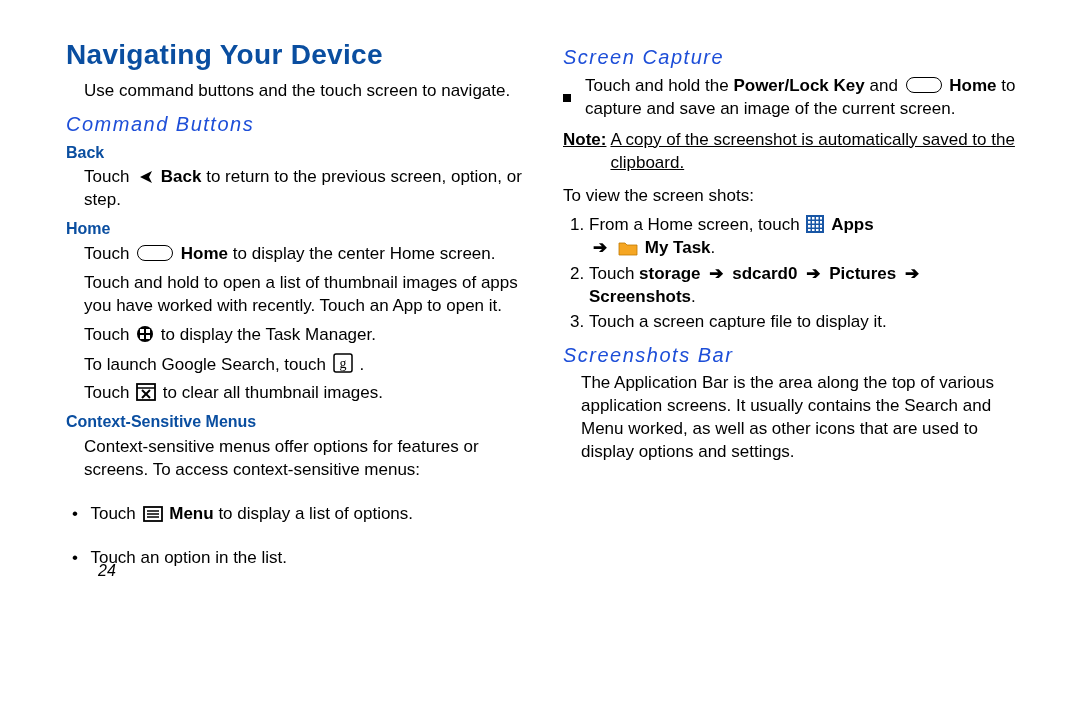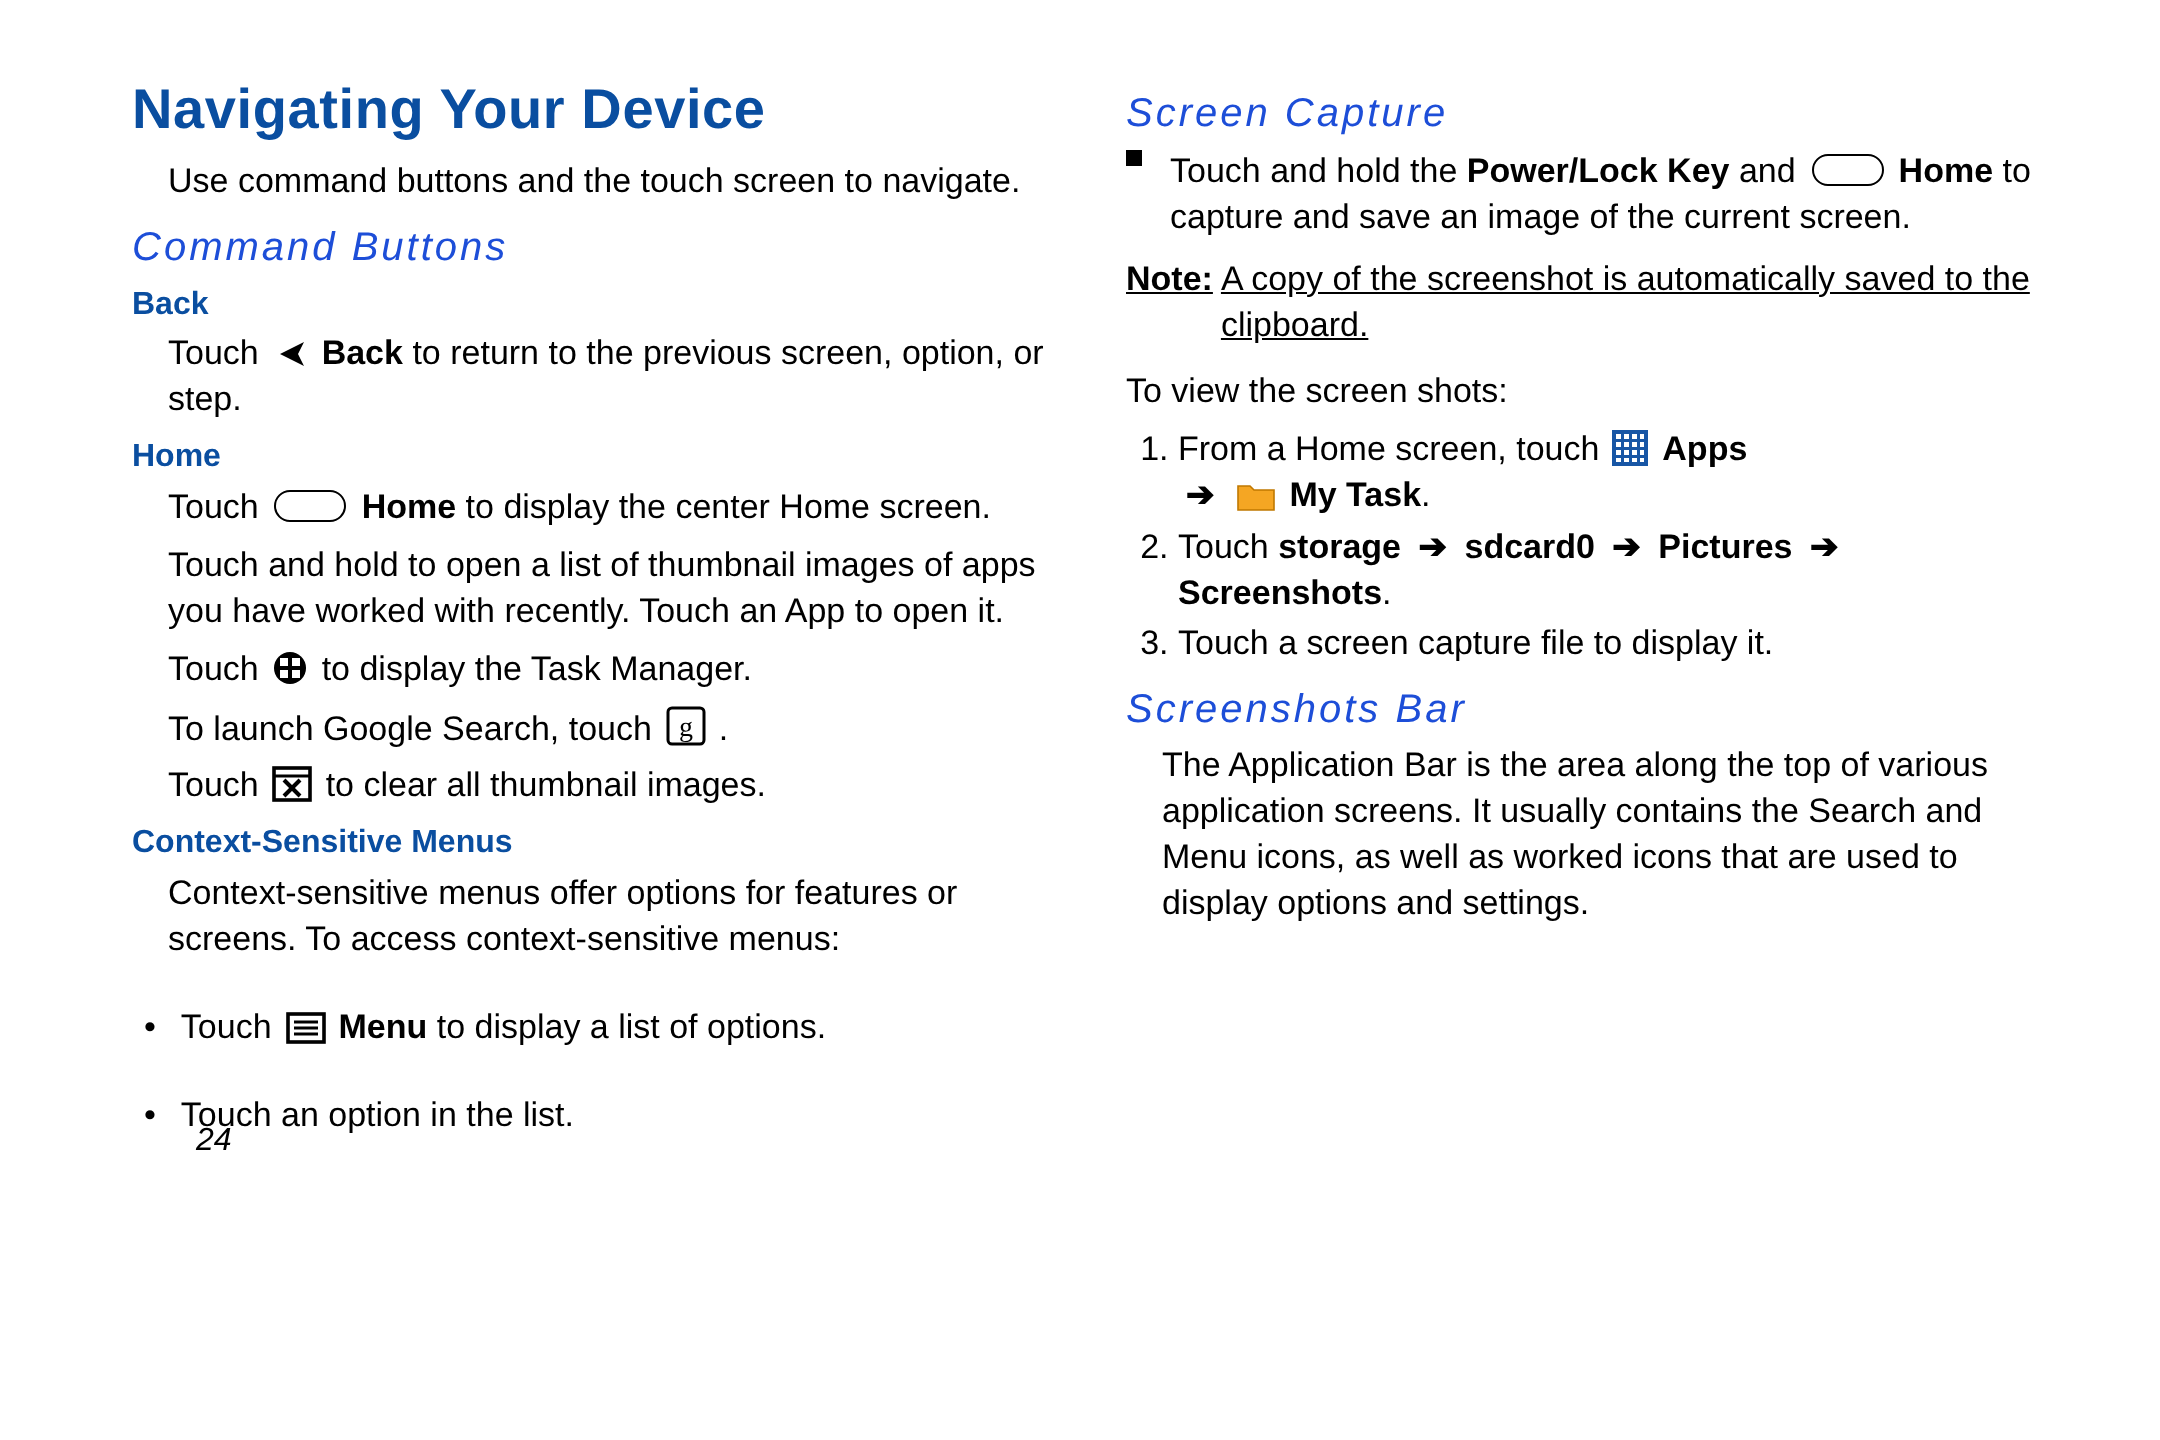--- a/index.html
+++ b/index.html
@@ -78,21 +78,21 @@
     display:inline-block; width:8px; height:8px; background:#000;
     margin-right: 14px; vertical-align: 2px;
   }
   ol.steps { margin: 2px 0 6px 0; padding-left: 26px; }
   ol.steps li { margin: 3px 0; }
   .bullet-row { margin: 21px 0 3px 4px; }
   .bullet-dot { display:inline-block; width:10px; text-align:center; margin-right:6px; }
   .note-row { display:flex; margin:8px 0 10px 0;text-decoration:underline; }
   .note-label { font-weight:700; flex:0 0 auto; padding-right:4px; }
   .note-body { flex:1; }
-  .sq-row { display:flex; margin:4px 0 8px 0; }
+  .sq-row { display:flex; margin:4px 0 8px 0;align-items:center; }
   .sq-body { flex:1; }
   .arrow { font-weight:700; margin:0 4px; }
 </style>
 </head>
 <body>
 
 <div class="page">
   <div class="col left">
     <h1 class="page-title">Navigating Your Device</h1>
     <p class="indent">Use command buttons and the touch screen to navigate.</p>
@@ -239,17 +239,17 @@
         <span class="bold">sdcard0</span>
         <span class="arrow">➔</span>
         <span class="bold">Pictures</span>
         <span class="arrow">➔</span>
         <span class="bold">Screenshots</span><span>.</span>
       </li>
       <li>Touch a screen capture file to display it.</li>
     </ol>
 
     <div class="section-h">Screenshots Bar</div>
-    <p class="indent">The Application Bar is the area along the top of various application screens. It usually contains the Search and Menu icons, as well as worked icons that are used to display options and settings.</p>
+    <p class="indent">The Application Bar is the area along the top of various application screens. It usually contains the Search and Menu worked, as well as other icons that are used to display options and settings.</p>
   </div>
 
   <div class="page-num">24</div>
 </div>
 
 </body></html>

